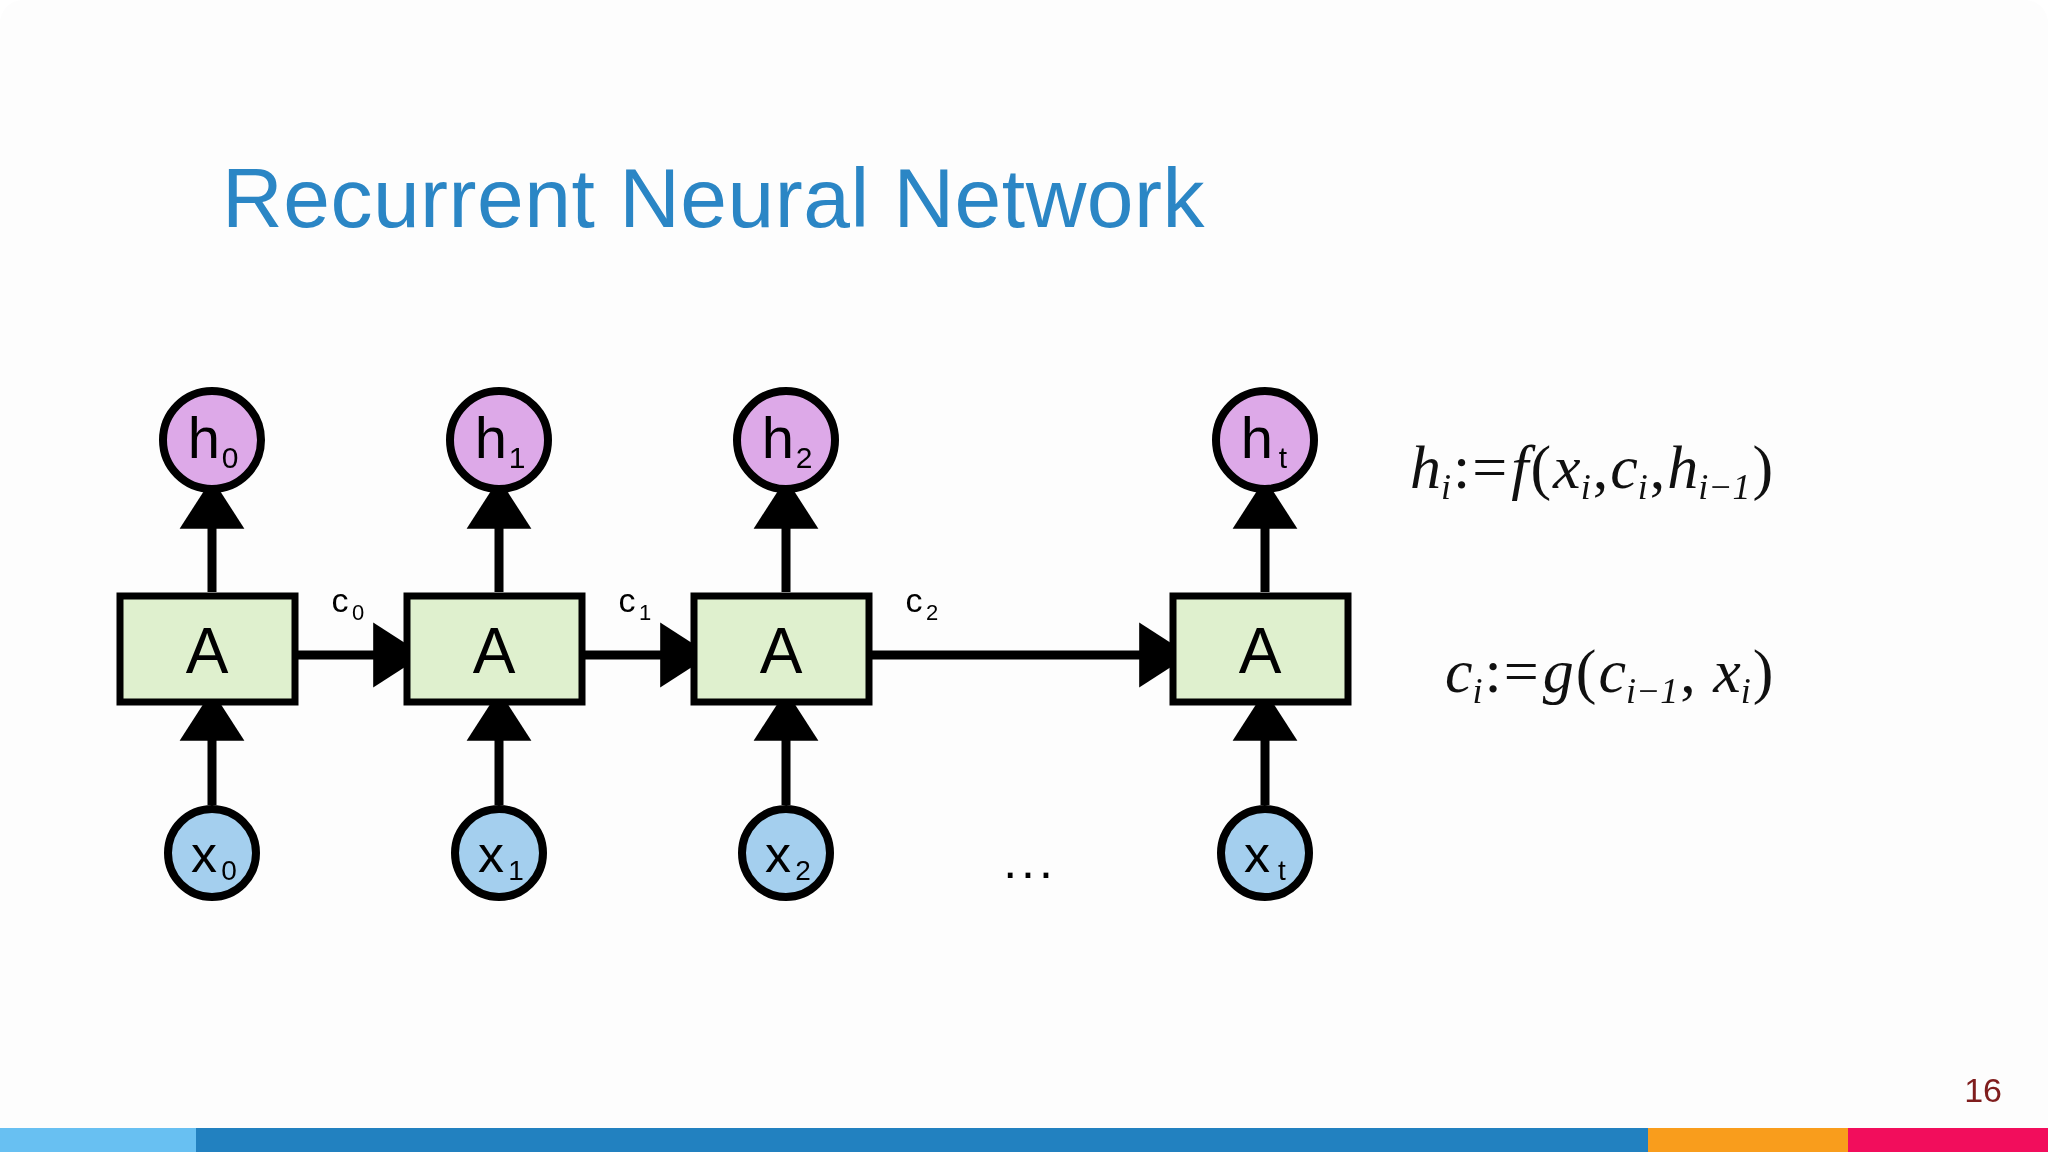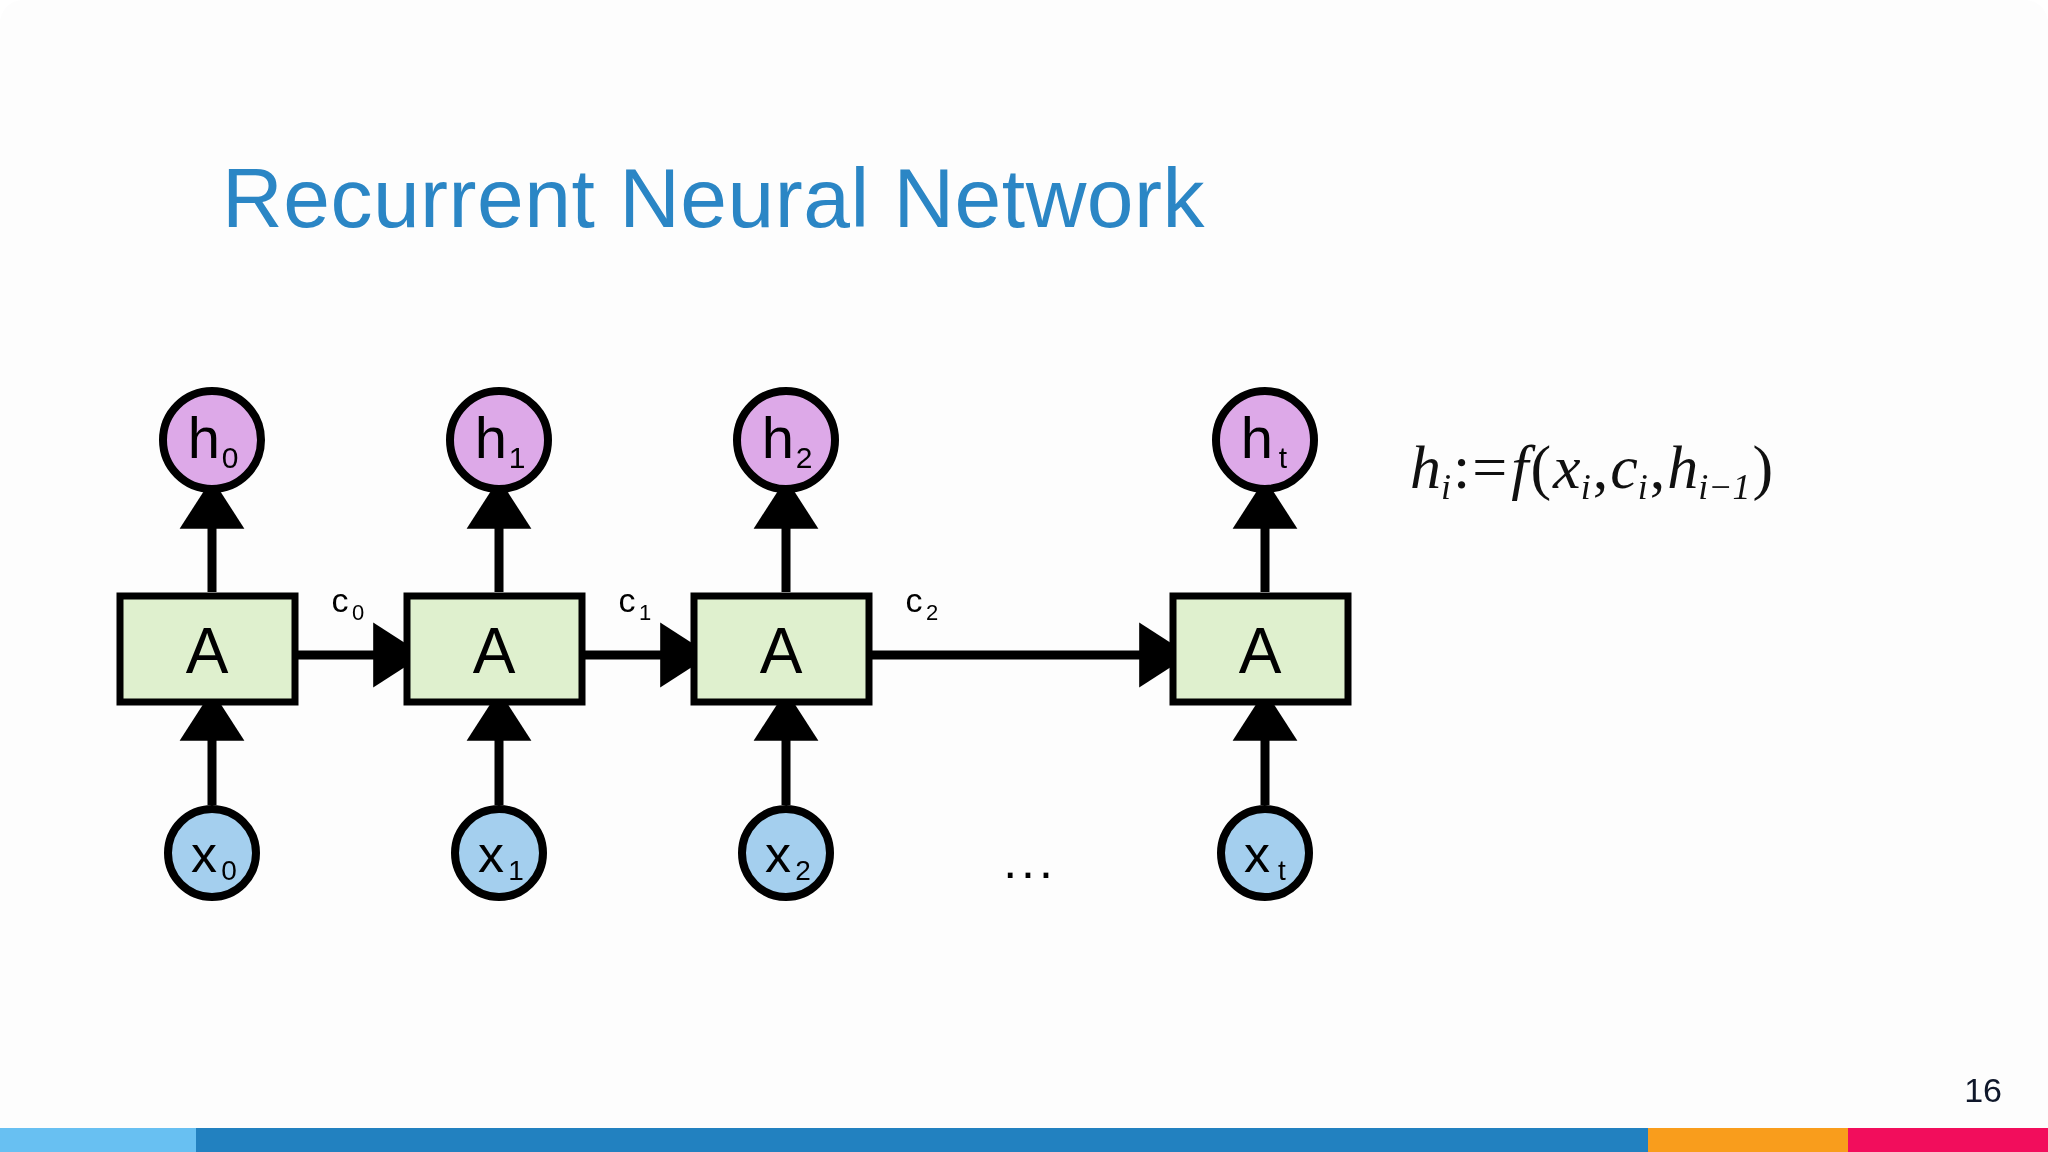--- a/index.html
+++ b/index.html
@@ -74,21 +74,21 @@
   }
   .formula .thin { letter-spacing: 2px; }
 
   
   #page-number {
     position: absolute;
     right: 46px;
     bottom: 42px;
     font-family: "Liberation Sans", sans-serif;
     font-size: 34px;
-    color: #0f172a;
+    color: #7f1d1d;
   }
 
   
   #accent-bar {
     position: absolute;
     left: 0;
     bottom: 0;
     width: 2048px;
     height: 24px;
     display: flex;
@@ -210,20 +210,23 @@
         <text class="node-label" x="914" y="612" text-anchor="middle" font-size="34">c</text>
         <text class="node-label" x="932" y="620" text-anchor="middle" font-size="22">2</text>
       </g>
     </svg>
   </div>
 
   <div class="formula" id="formula-h">
     <i>h</i><span class="sub">i</span><span class="op thin">:=</span><i>f</i><span class="op">(</span><i>x</i><span class="sub">i</span><span class="op">,</span><i>c</i><span class="sub">i</span><span class="op">,</span><i>h</i><span class="sub">i−1</span><span class="op">)</span>
   </div>
 
+  <div class="formula" id="formula-c">
+    <i>c</i><span class="sub">i</span><span class="op thin">:=</span><i>g</i><span class="op">(</span><i>c</i><span class="sub">i−1</span><span class="op">,&nbsp;</span><i>x</i><span class="sub">i</span><span class="op">)</span>
+  </div>
 
   <div id="page-number">16</div>
 
   <div id="accent-bar">
     <div class="seg seg-1" style="background: rgb(104, 192, 242);"></div>
     <div class="seg seg-2" style="background: rgb(34, 129, 192);"></div>
     <div class="seg seg-3" style="background: rgb(249, 157, 28);"></div>
     <div class="seg seg-4" style="background: rgb(242, 13, 92);"></div>
   </div>
 

